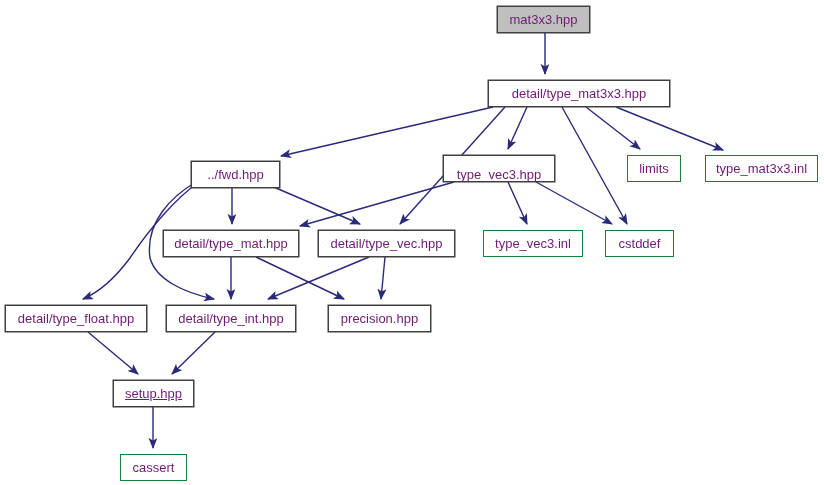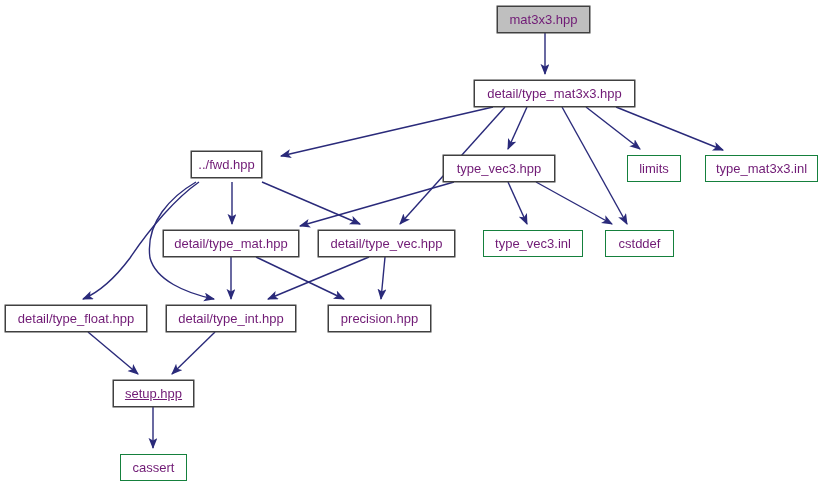--- a/index.html
+++ b/index.html
@@ -85,27 +85,27 @@
         <path d="M 385,257 L 381,299" fill="none" stroke="#2a2a7a" stroke-width="1.4" marker-end="url(#arrowhead)"></path>
         <path d="M 88,332 L 138,374" fill="none" stroke="#2a2a7a" stroke-width="1.4" marker-end="url(#arrowhead)"></path>
         <path d="M 215,332 L 172,374" fill="none" stroke="#2a2a7a" stroke-width="1.4" marker-end="url(#arrowhead)"></path>
         <path d="M 153,407 L 153,448" fill="none" stroke="#2a2a7a" stroke-width="1.4" marker-end="url(#arrowhead)"></path>
       </g>
   </svg>
   <div id="node-layer">
       <div class="node current" style="left: 497px; top: 6px; width: 93px; height: 27px;">
         <span class="node-label">mat3x3.hpp</span>
       </div>
-      <div class="node local" style="left: 474px; top: 80px; width: 161px; height: 27px; text-align: right;">
+      <div class="node local" style="left: 488px; top: 80px; width: 182px; height: 27px; text-align: right;">
         <span class="node-label">detail/type_mat3x3.hpp</span>
       </div>
-      <div class="node local" style="left: 191px; top: 151px; width: 71px; height: 27px;">
+      <div class="node local" style="left: 191px; top: 161px; width: 89px; height: 27px;">
         <span class="node-label">../fwd.hpp</span>
       </div>
-      <div class="node local" style="left: 443px; top: 155px; width: 112px; height: 27px;">
+      <div class="node local" style="left: 443px; top: 155px; width: 112px; height: 27px; align-items: flex-end;">
         <span class="node-label">type_vec3.hpp</span>
       </div>
       <div class="node system" style="left: 627px; top: 155px; width: 54px; height: 27px;">
         <span class="node-label">limits</span>
       </div>
       <div class="node system" style="left: 705px; top: 155px; width: 113px; height: 27px;">
         <span class="node-label">type_mat3x3.inl</span>
       </div>
       <div class="node local" style="left: 163px; top: 230px; width: 136px; height: 27px; justify-content: center;">
         <span class="node-label">detail/type_mat.hpp</span>

